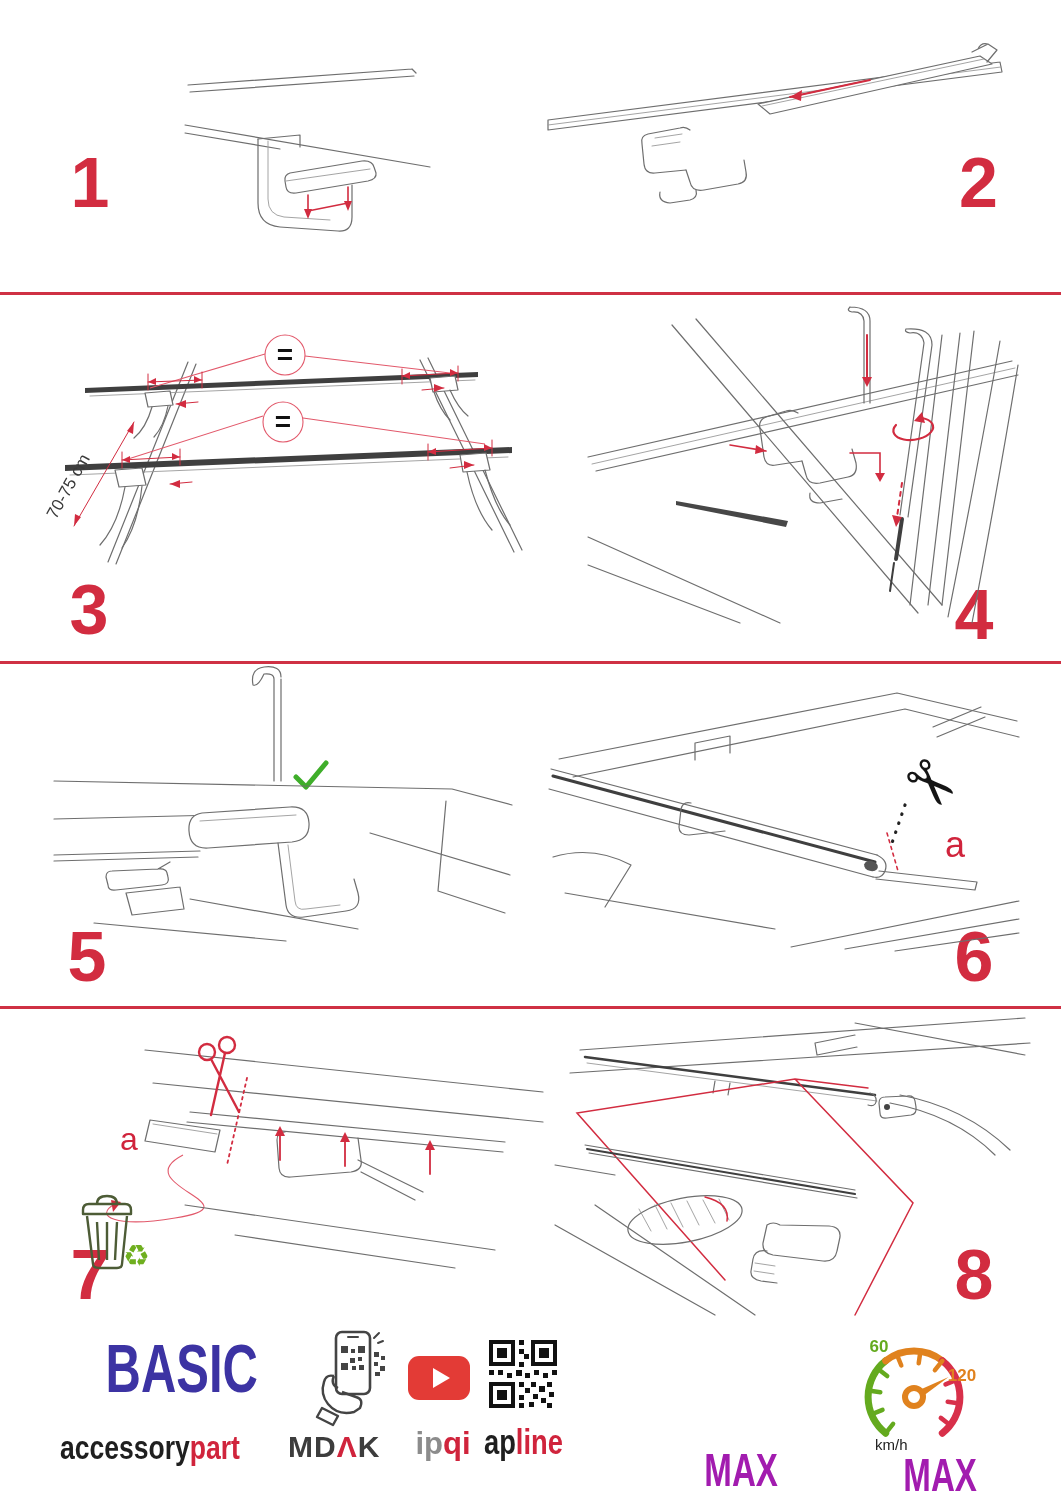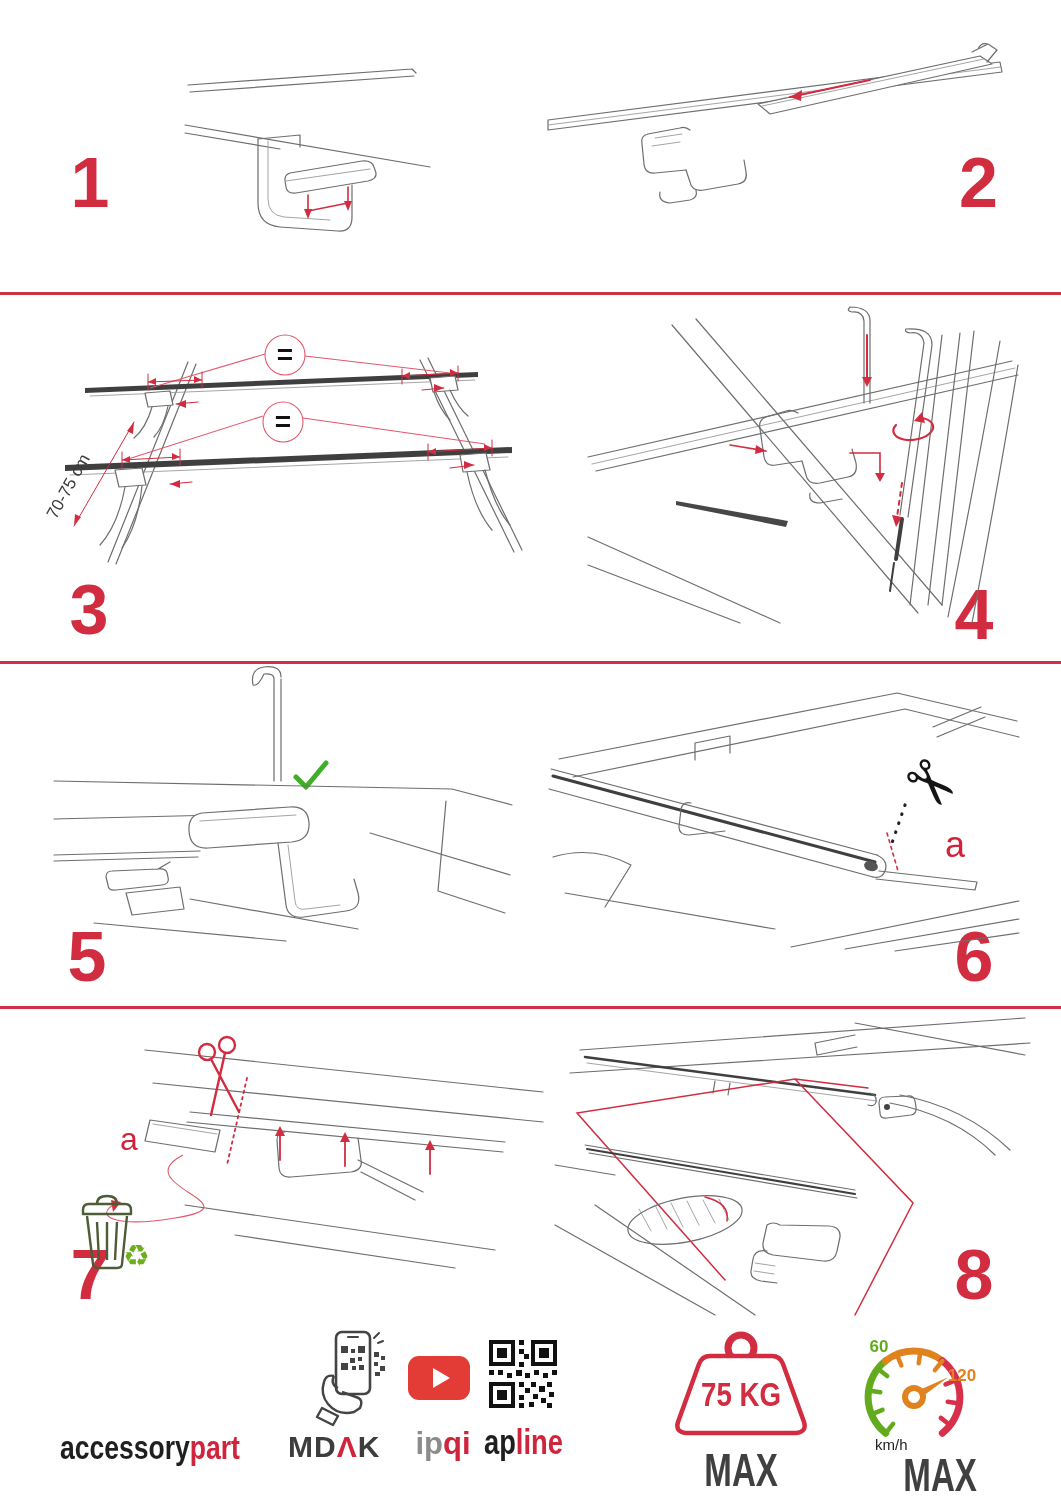--- a/index.html
+++ b/index.html
@@ -23,21 +23,21 @@
   .brand-basic{position:absolute;left:76px;top:1334px;width:190px;text-align:center;
       color:#3c33a3;font-size:68px;font-weight:700;line-height:1;}
   .brand-sub{position:absolute;left:60px;top:1428px;font-size:34px;font-weight:700;color:#1f1f1f;white-space:nowrap;}
   .brand-sub .r{color:#d0243c;}
   .mdak{position:absolute;left:288px;top:1430px;width:100px;font-size:30px;font-weight:700;color:#3d3d3d;letter-spacing:1px;}
   .mdak .r{color:#d0243c;}
   .ipqi{position:absolute;left:408px;top:1426px;width:70px;text-align:center;font-size:31px;font-weight:700;color:#8c8c8c;}
   .ipqi .r{color:#d0243c;}
   .apline{position:absolute;left:480px;top:1422px;width:110px;text-align:center;font-size:35px;font-weight:700;color:#1f1f1f;}
   .apline .r{color:#d0243c;}
-  .maxlbl{position:absolute;font-size:46px;font-weight:700;color:#404040;text-align:center;line-height:1;}
+  .maxlbl{position:absolute;font-size:46px;font-weight:700;color:#a21caf;text-align:center;line-height:1;}
   .kmh{position:absolute;left:875px;top:1436px;width:130px;text-align:left;font-size:15px;color:#222;}
 </style>
 </head>
 <body>
 
 <div id="page">
 
   <div class="num" style="left:60px;top:148px;width:58px;">1</div>
   <div class="fig" style="left:180px;top:55px;">
     <svg width="300" height="190" viewBox="0 0 300 190">
@@ -244,20 +244,21 @@
         <path class="lnl" d="M84,194 L96,216 M100,190 L112,214 M116,188 L128,212 M132,186 L144,210 M148,185 L160,208 M164,184 L174,205"></path>
         <path class="red" stroke-width="1.5" d="M150,182 Q175,188 172,206"></path>
       </g>
       <path class="ln wf" d="M225,210 Q218,206 212,210 L208,228 Q207,238 218,240 L268,246 Q280,247 282,236 L285,222 Q286,212 274,211 Z"></path>
       <path class="ln" d="M212,236 Q200,234 198,244 L196,256 Q195,264 206,266 L222,268"></path>
       <path class="lnl" d="M200,248 L220,251 M199,256 L219,259"></path>
       <path class="ln" d="M0,210 L160,300 M40,190 L200,300 M0,150 L60,160"></path>
     </svg>
   </div>
 
+  <div class="brand-basic"><span class="cond">BASIC</span></div>
   <div class="brand-sub"><span class="condL"><span>accessory</span><span class="r">part</span></span></div>
 
   <div class="fig" style="left:312px;top:1328px;">
     <svg width="82" height="98" viewBox="0 0 82 98">
       <rect x="24" y="4" width="34" height="62" rx="6" fill="#fff" stroke="#444" stroke-width="2.6"></rect>
       <path d="M36,9 L46,9" stroke="#444" stroke-width="2" stroke-linecap="round"></path>
       <g fill="#444">
         <rect x="29" y="18" width="7" height="7"></rect>
           <rect x="46" y="18" width="7" height="7"></rect>
         <rect x="29" y="35" width="7" height="7"></rect>
@@ -326,27 +327,20 @@
           <rect x="52" y="58" width="5" height="5"></rect>
           <rect x="60" y="52" width="5" height="5"></rect>
         <rect x="30" y="63" width="5" height="5"></rect>
           <rect x="40" y="62" width="5" height="5"></rect>
           <rect x="58" y="63" width="5" height="5"></rect>
       </g>
     </svg>
   </div>
   <div class="apline"><span class="condL"><span>ap</span><span class="r">line</span></span></div>
 
-  <div class="fig" style="left:666px;top:1330px;">
-    <svg width="150" height="115" viewBox="0 0 150 115">
-      <circle cx="75" cy="18" r="13" fill="none" stroke="#d22c40" stroke-width="7"></circle>
-      <path d="M44,26 L106,26 Q114,26 117,34 L138,92 Q141,102 130,103 L20,103 Q9,102 12,92 L33,34 Q36,26 44,26 Z" fill="#fff" stroke="#d22c40" stroke-width="4.5" stroke-linejoin="round"></path>
-      <text x="75" y="76" text-anchor="middle" font-size="34" font-weight="bold" fill="#d22c40" textLength="80" lengthAdjust="spacingAndGlyphs">75 KG</text>
-    </svg>
-  </div>
   <div class="maxlbl" style="left:666px;top:1447px;width:150px;"><span class="cond">MAX</span></div>
 
   <div class="fig" style="left:849px;top:1335px;">
     <svg width="130" height="104" viewBox="0 0 130 104">
       <path d="M36.7,98.2 A46,46 0 0 1 36.7,25.8" fill="none" stroke="#64aa1e" stroke-width="7" stroke-linecap="round"></path>
       <path d="M36.7,25.8 A46,46 0 0 1 93.3,25.8" fill="none" stroke="#e0821e" stroke-width="7" stroke-linecap="round"></path>
       <path d="M93.3,25.8 A46,46 0 0 1 93.3,98.2" fill="none" stroke="#d8304a" stroke-width="7" stroke-linecap="round"></path>
       <g stroke-width="4.5" stroke-linecap="round">
         <path d="M36.7,98.2 L44.1,88.8 M22.4,79.3 L33.5,74.8 M19.5,55.6 L31.3,57.3 M28.8,33.7 L38.2,41.1" stroke="#64aa1e"></path>
         <path d="M47.8,19.4 L52.3,30.5 M71.4,16.5 L69.7,28.3 M93.3,25.8 L85.9,35.2" stroke="#e0821e"></path>

